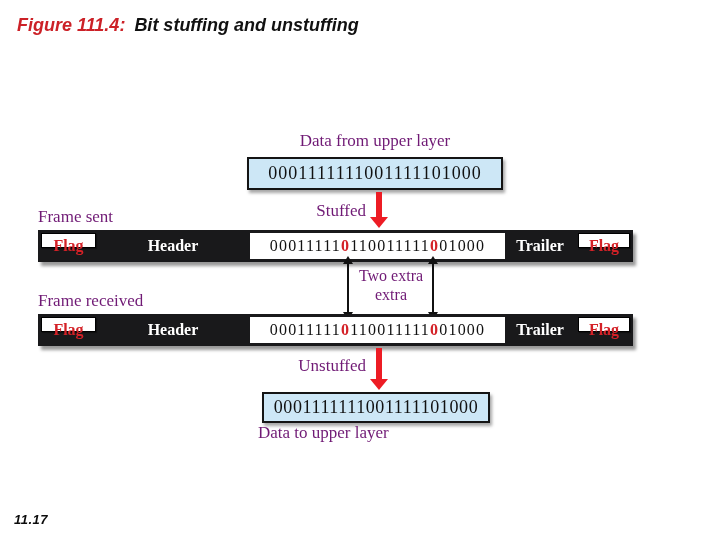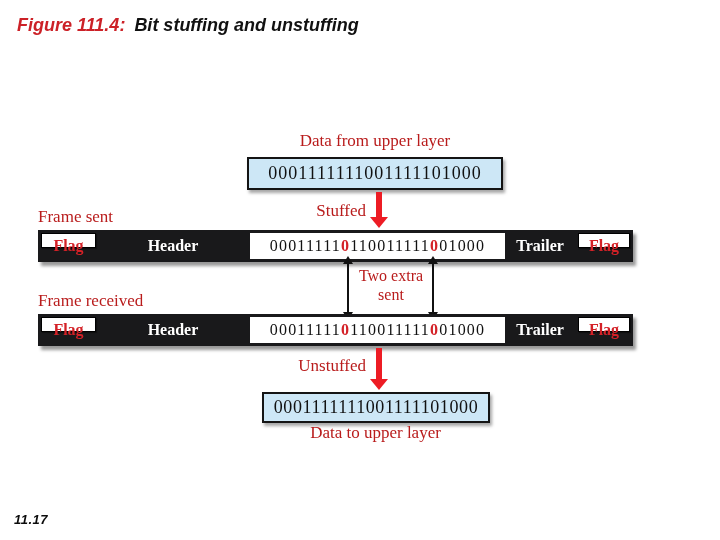--- a/index.html
+++ b/index.html
@@ -10,21 +10,21 @@
   .abs{position:absolute;}
 
   
   #title{
     left:17px;top:15px;font-family:"Liberation Sans",sans-serif;
     font-weight:bold;font-style:italic;font-size:18px;white-space:nowrap;
   }
   #title .red{color:#cc2127;margin-right:9px;}
 
   
-  .lbl{font-size:17px;color:#b91c1c;}
+  .lbl{font-size:17px;color:#701a75;}
 
   
   .bit-box{
     background:#cde7f6;border:2px solid #141414;text-align:center;
     box-shadow:2px 3px 3px rgba(0,0,0,0.35);font-size:18px;letter-spacing:1px;
   }
   #box-top{left:247px;top:157px;width:252px;height:29px;line-height:29px;}
   #box-bottom{left:262px;top:392px;width:224px;height:27px;line-height:27px;letter-spacing:0.6px;}
 
   
@@ -84,21 +84,21 @@
   #varrow-1{left:342px;}
   #varrow-2{left:427px;}
 
   
   #lbl-data-top{left:245px;top:131px;width:260px;text-align:center;}
   #lbl-stuffed{left:240px;top:201px;width:126px;text-align:right;}
   #lbl-frame-sent{left:38px;top:207px;}
   #lbl-two-extra{left:352px;top:266px;width:78px;text-align:center;font-size:16px;line-height:19px;}
   #lbl-frame-received{left:38px;top:291px;}
   #lbl-unstuffed{left:240px;top:356px;width:126px;text-align:right;}
-  #lbl-data-bottom{left:258px;top:423px;width:235px;text-align:center;}
+  #lbl-data-bottom{left:258px;top:423px;width:235px;text-align:left;}
 
   
   #page-num{
     left:14px;top:512px;font-family:"Liberation Sans",sans-serif;
     font-weight:bold;font-style:italic;font-size:13px;letter-spacing:0.5px;color:#0c0c0c;
   }
 </style>
 </head>
 <body>
 
@@ -131,21 +131,21 @@
     <div class="line"></div>
     <div class="head-down"></div>
   </div>
   <div id="varrow-2" class="varrow">
     <div class="head-up"></div>
     <div class="line"></div>
     <div class="head-down"></div>
   </div>
   <div id="lbl-two-extra" class="abs lbl">
     <div>Two extra</div>
-    <div>sent</div>
+    <div>extra</div>
   </div>
 
   <div id="lbl-frame-received" class="abs lbl">Frame received</div>
   <div id="bar-received" class="abs frame-bar">
     <div class="flag-box flag-left">Flag</div>
     <div class="bar-label header-label">Header</div>
     <div class="bar-bits"><span>00011111</span><span class="red">0</span><span>110011111</span><span class="red">0</span><span>01000</span></div>
     <div class="bar-label trailer-label">Trailer</div>
     <div class="flag-box flag-right">Flag</div>
   </div>

